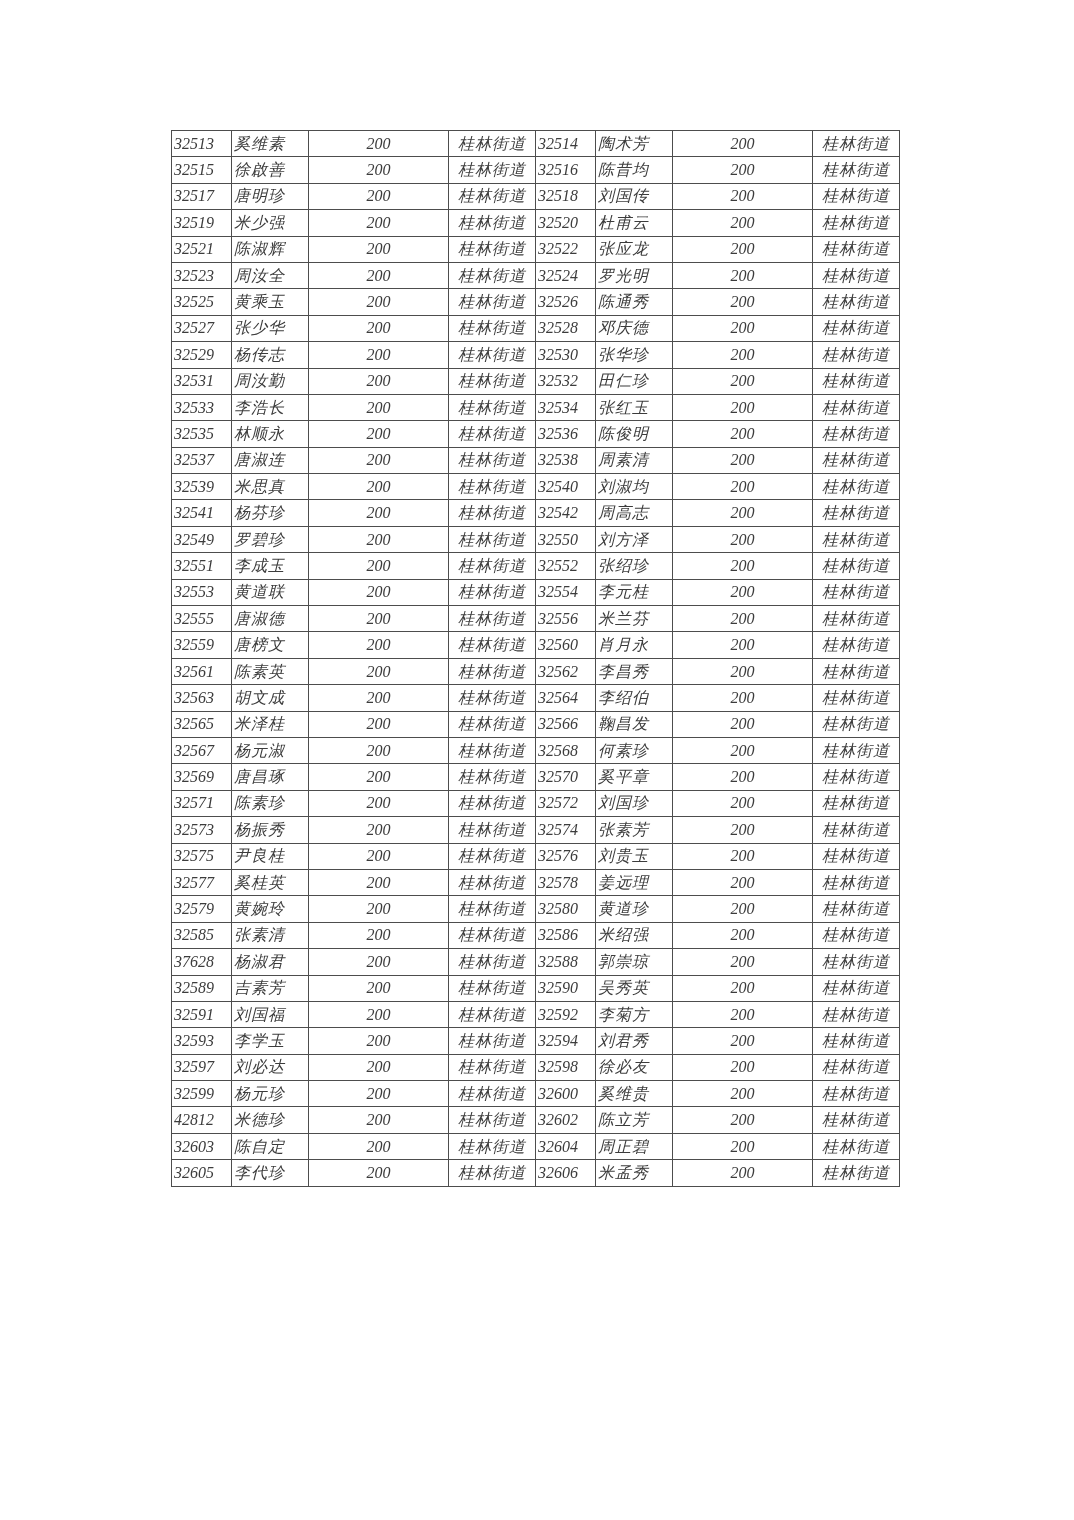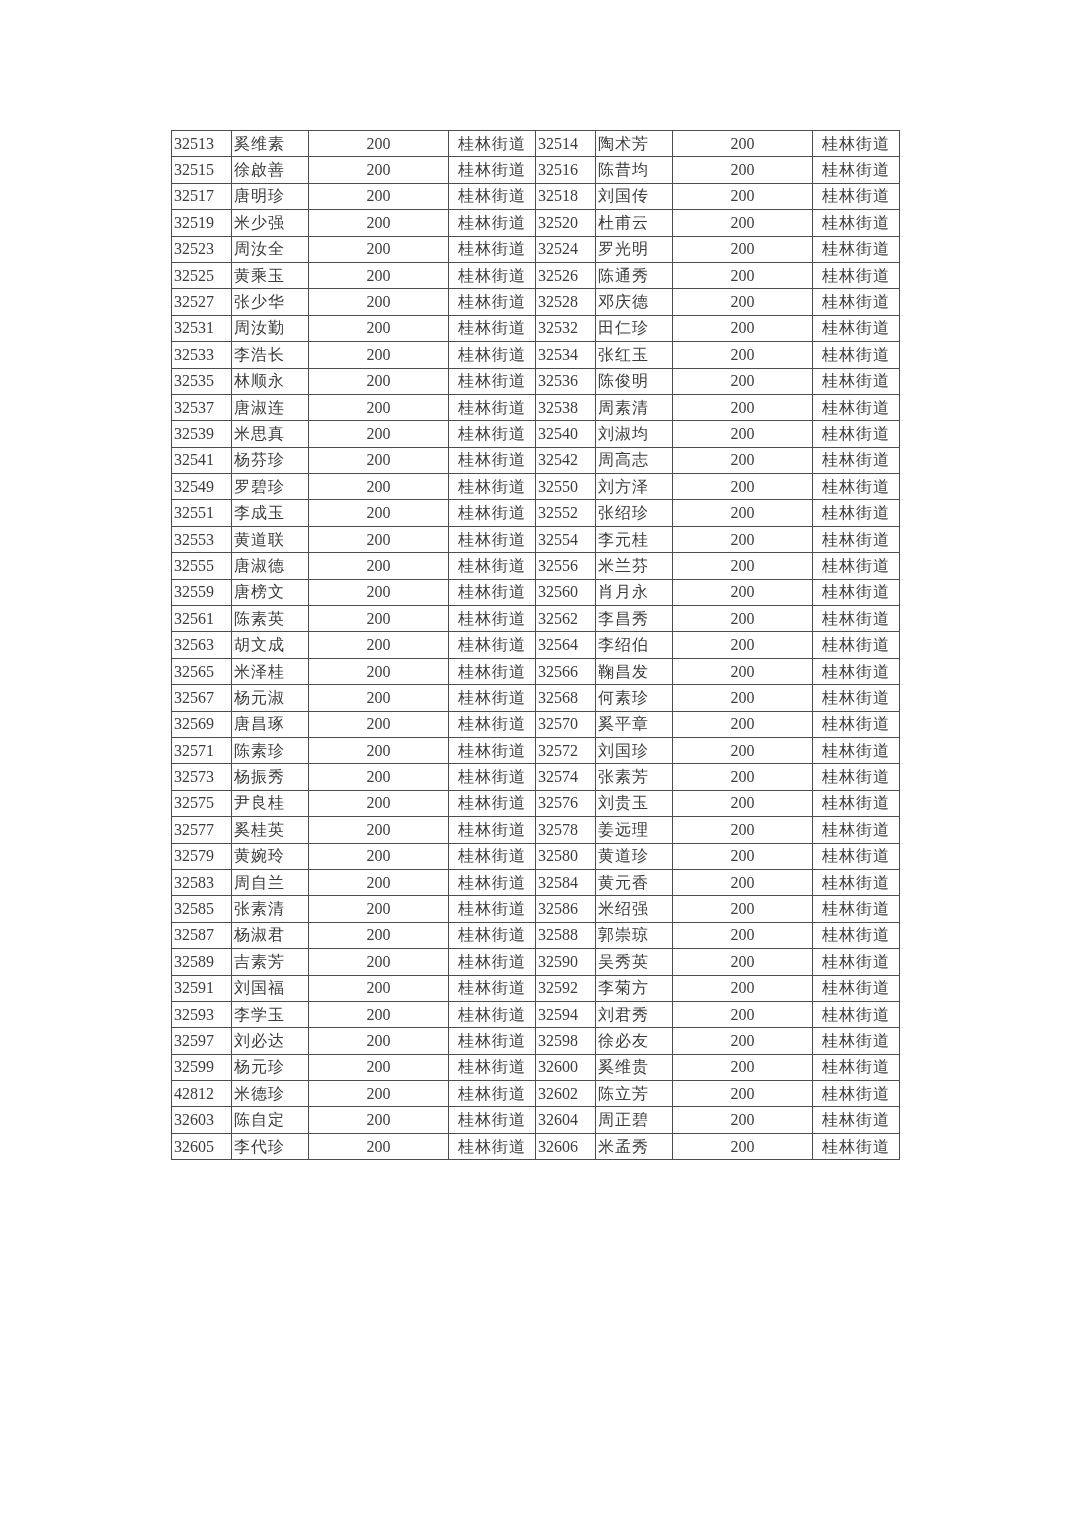--- a/index.html
+++ b/index.html
@@ -14,20 +14,21 @@
     font-family: "Liberation Serif", "DejaVu Serif", serif;
     color: #3c3c3c;
   }
   .page {
     position: absolute;
     left: 0;
     top: 0;
     width: 1074px;
     height: 1520px;
     background: #ffffff;
+    font-style: italic;
   }
   .table-wrap {
     position: absolute;
     left: 171px;
     top: 130px;
   }
   table.roster {
     border-collapse: collapse;
     table-layout: fixed;
   }
@@ -103,20 +104,30 @@
             <td class="col-id">32519</td>
             <td class="col-name">米少强</td>
             <td class="col-amount">200</td>
             <td class="col-district">桂林街道</td>
             <td class="col-id">32520</td>
             <td class="col-name">杜甫云</td>
             <td class="col-amount">200</td>
             <td class="col-district">桂林街道</td>
           </tr>
           <tr>
+            <td class="col-id">32521</td>
+            <td class="col-name">陈淑辉</td>
+            <td class="col-amount">200</td>
+            <td class="col-district">桂林街道</td>
+            <td class="col-id">32522</td>
+            <td class="col-name">张应龙</td>
+            <td class="col-amount">200</td>
+            <td class="col-district">桂林街道</td>
+          </tr>
+          <tr>
             <td class="col-id">32523</td>
             <td class="col-name">周汝全</td>
             <td class="col-amount">200</td>
             <td class="col-district">桂林街道</td>
             <td class="col-id">32524</td>
             <td class="col-name">罗光明</td>
             <td class="col-amount">200</td>
             <td class="col-district">桂林街道</td>
           </tr>
           <tr>
@@ -133,20 +144,30 @@
             <td class="col-id">32527</td>
             <td class="col-name">张少华</td>
             <td class="col-amount">200</td>
             <td class="col-district">桂林街道</td>
             <td class="col-id">32528</td>
             <td class="col-name">邓庆德</td>
             <td class="col-amount">200</td>
             <td class="col-district">桂林街道</td>
           </tr>
           <tr>
+            <td class="col-id">32529</td>
+            <td class="col-name">杨传志</td>
+            <td class="col-amount">200</td>
+            <td class="col-district">桂林街道</td>
+            <td class="col-id">32530</td>
+            <td class="col-name">张华珍</td>
+            <td class="col-amount">200</td>
+            <td class="col-district">桂林街道</td>
+          </tr>
+          <tr>
             <td class="col-id">32531</td>
             <td class="col-name">周汝勤</td>
             <td class="col-amount">200</td>
             <td class="col-district">桂林街道</td>
             <td class="col-id">32532</td>
             <td class="col-name">田仁珍</td>
             <td class="col-amount">200</td>
             <td class="col-district">桂林街道</td>
           </tr>
           <tr>
@@ -343,41 +364,31 @@
             <td class="col-id">32579</td>
             <td class="col-name">黄婉玲</td>
             <td class="col-amount">200</td>
             <td class="col-district">桂林街道</td>
             <td class="col-id">32580</td>
             <td class="col-name">黄道珍</td>
             <td class="col-amount">200</td>
             <td class="col-district">桂林街道</td>
           </tr>
           <tr>
-            <td class="col-id">32583</td>
-            <td class="col-name">周自兰</td>
-            <td class="col-amount">200</td>
-            <td class="col-district">桂林街道</td>
-            <td class="col-id">32584</td>
-            <td class="col-name">黄元香</td>
-            <td class="col-amount">200</td>
-            <td class="col-district">桂林街道</td>
-          </tr>
-          <tr>
             <td class="col-id">32585</td>
             <td class="col-name">张素清</td>
             <td class="col-amount">200</td>
             <td class="col-district">桂林街道</td>
             <td class="col-id">32586</td>
             <td class="col-name">米绍强</td>
             <td class="col-amount">200</td>
             <td class="col-district">桂林街道</td>
           </tr>
           <tr>
-            <td class="col-id">32587</td>
+            <td class="col-id">37628</td>
             <td class="col-name">杨淑君</td>
             <td class="col-amount">200</td>
             <td class="col-district">桂林街道</td>
             <td class="col-id">32588</td>
             <td class="col-name">郭崇琼</td>
             <td class="col-amount">200</td>
             <td class="col-district">桂林街道</td>
           </tr>
           <tr>
             <td class="col-id">32589</td>

